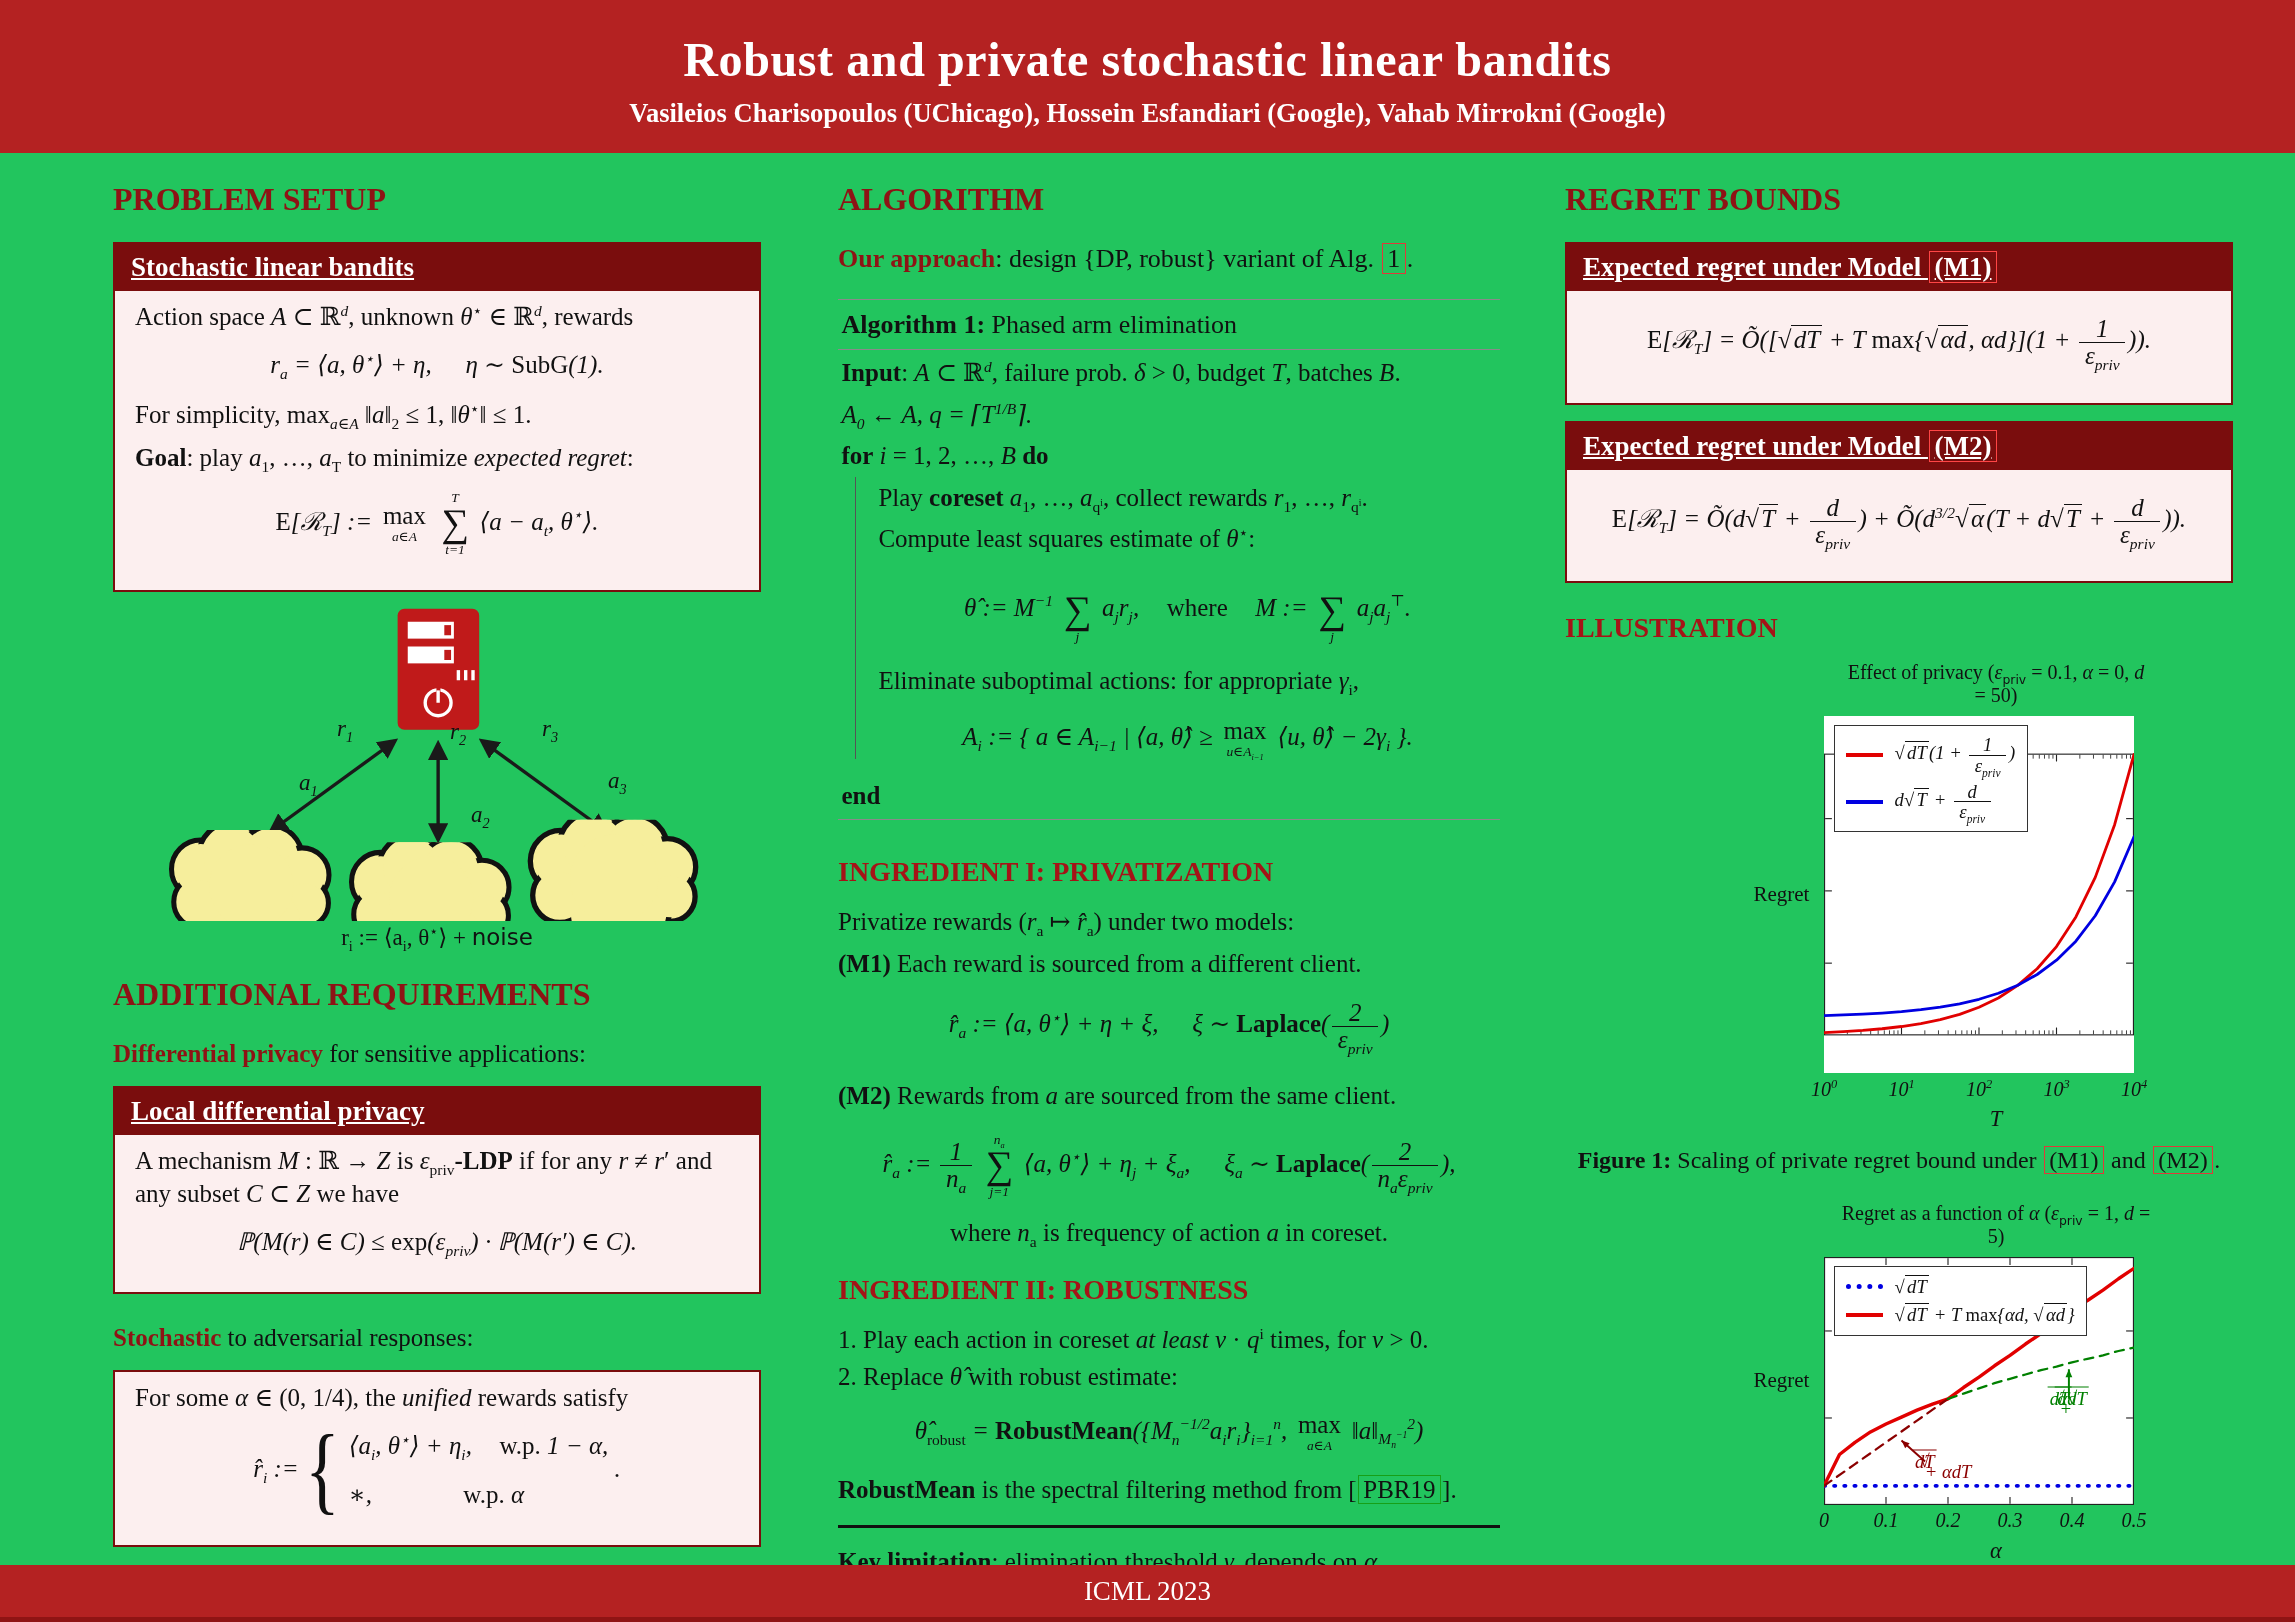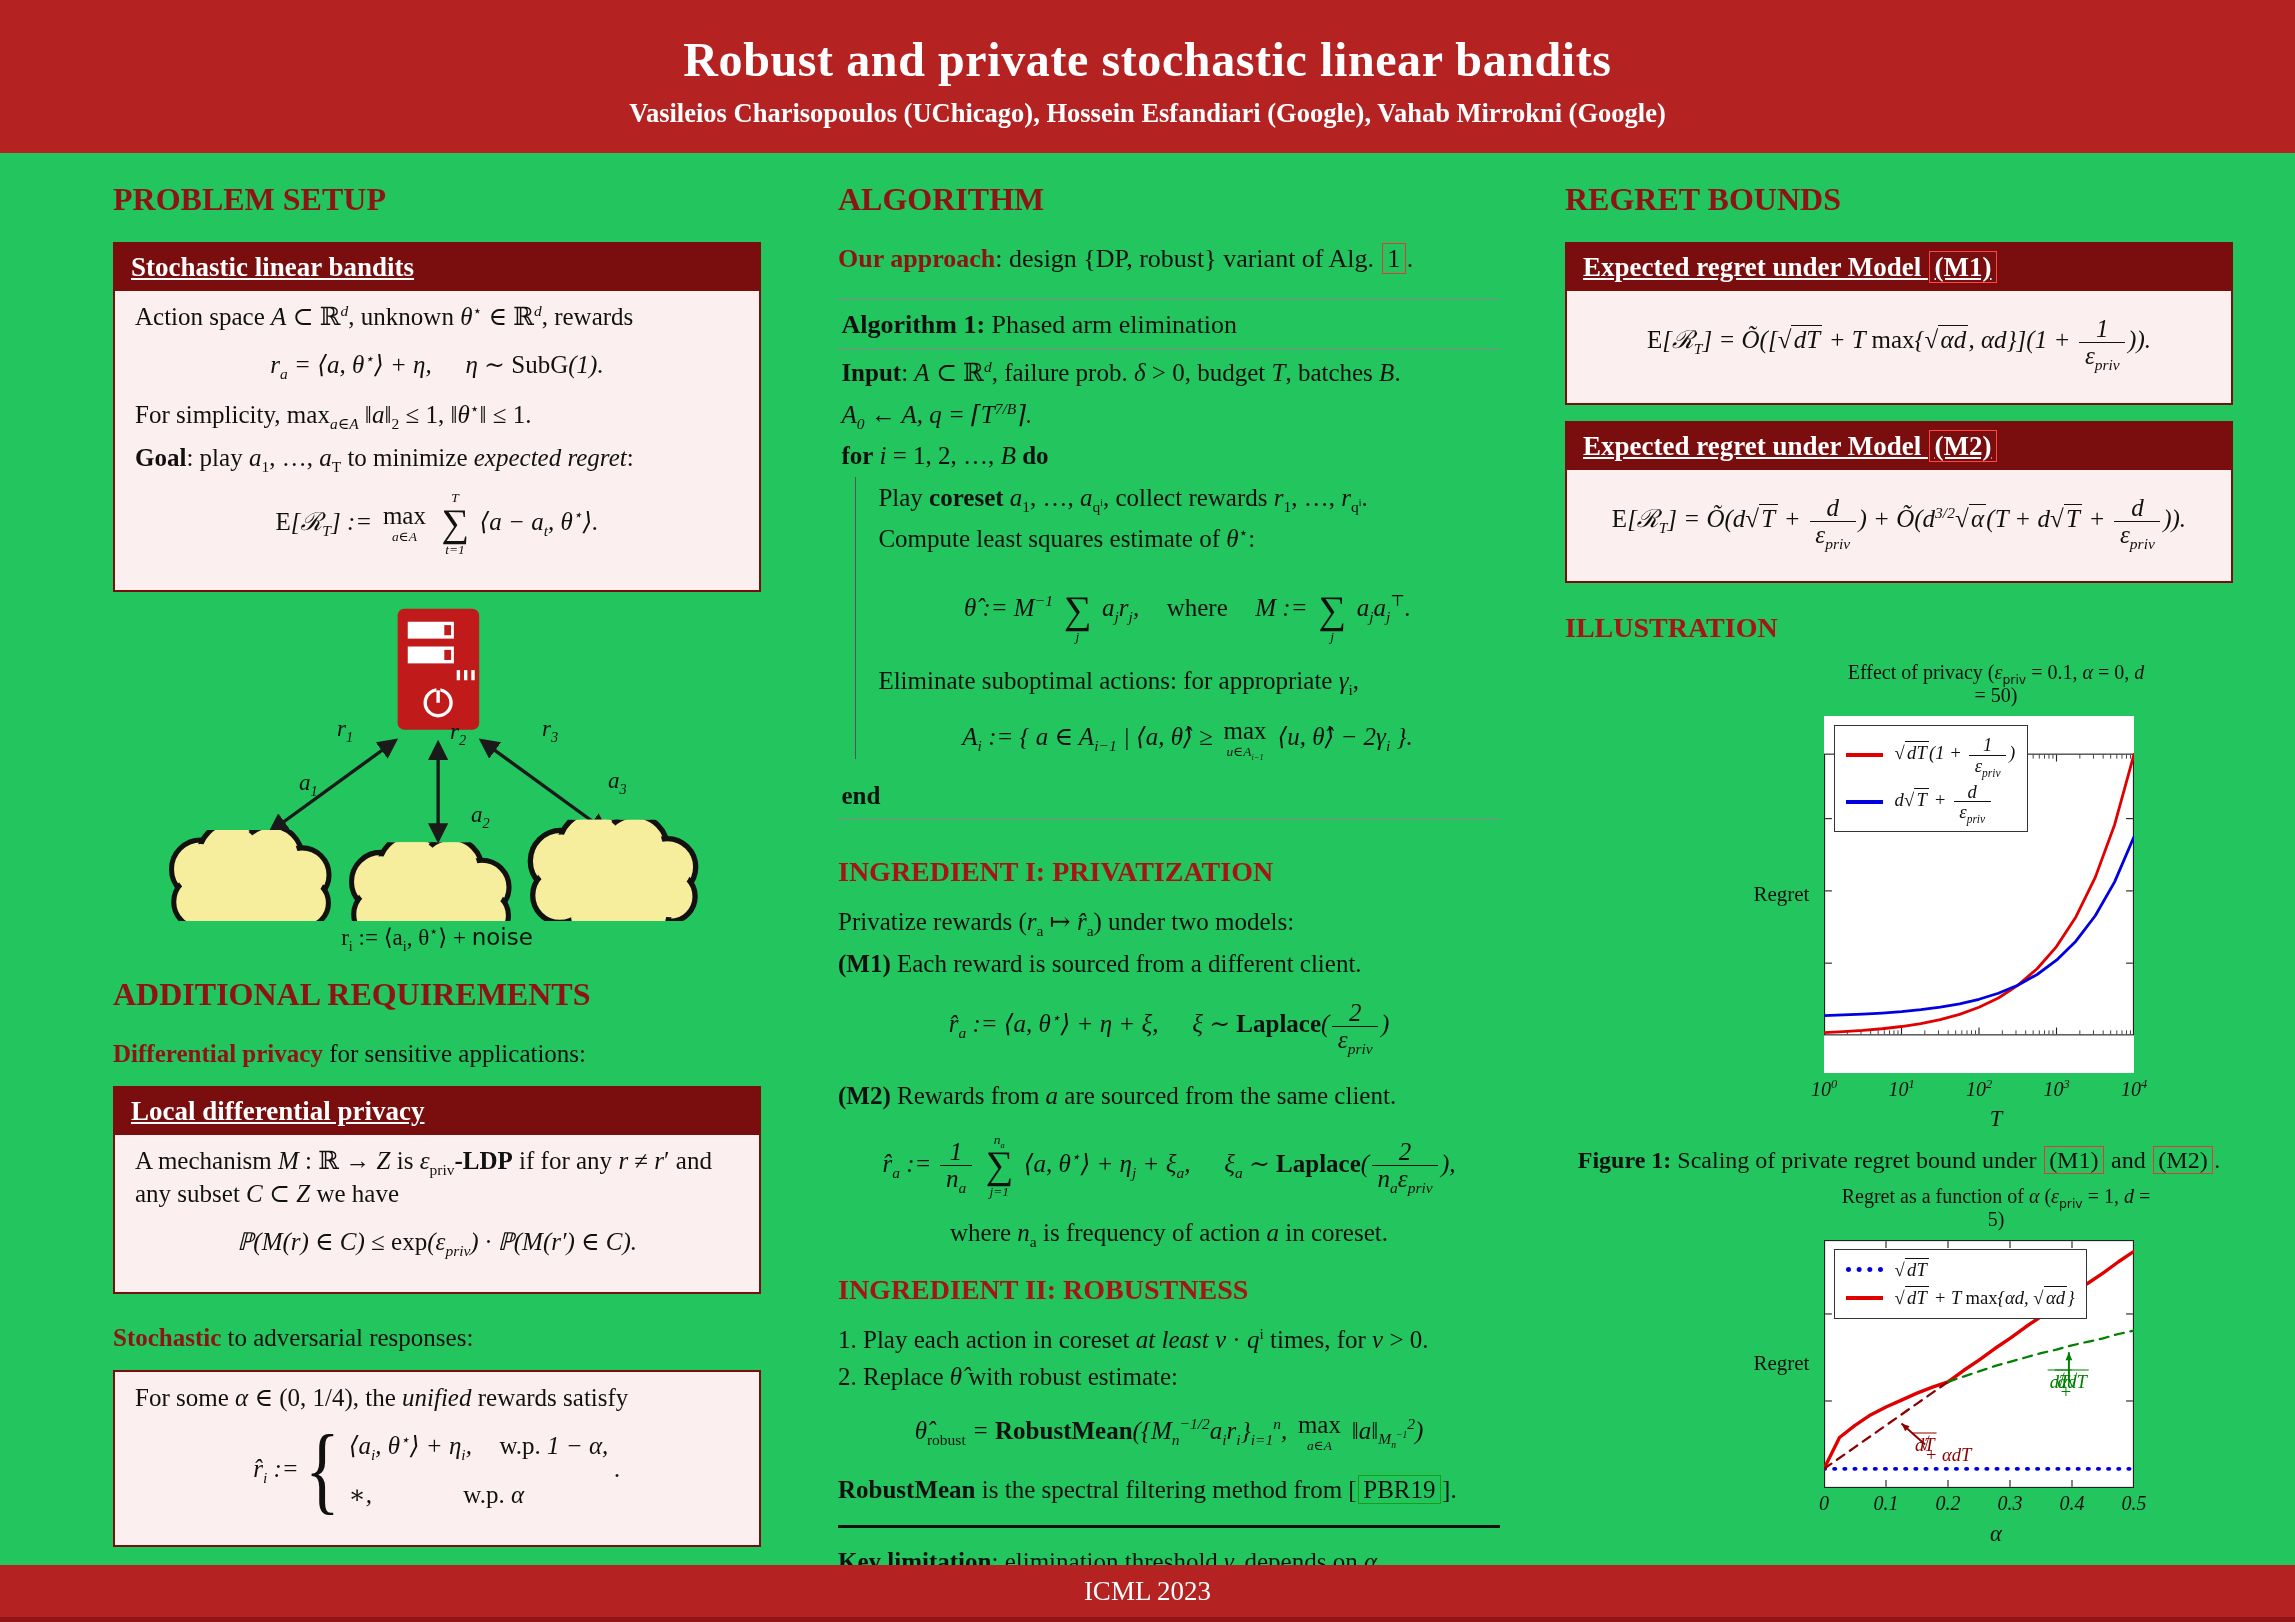--- a/index.html
+++ b/index.html
@@ -213,21 +213,21 @@
       <span class="accent">Our approach</span><span>: design {DP, robust} variant of Alg. </span><span class="refbox">1</span><span>.</span>
     </div>
 
     <div class="algo">
       <div class="rule"></div>
       <div class="algcap">
         <b>Algorithm 1:</b><span> Phased arm elimination</span>
       </div>
       <div class="rule"></div>
       <div class="algline"><b>Input</b>: <i>A</i> ⊂ ℝ<sup><i>d</i></sup>, failure prob. <i>δ</i> &gt; 0, budget <i>T</i>, batches <i>B</i>.</div>
-      <div class="algline math">A<sub>0</sub> ← A, q = ⌈T<sup>7/B</sup>⌉.</div>
+      <div class="algline math">A<sub>0</sub> ← A, q = ⌈T<sup>1/B</sup>⌉.</div>
       <div class="algline"><b>for</b>  <i>i</i> = 1, 2, …, <i>B</i>  <b>do</b></div>
       <div class="algbody">
         <div class="algline">Play <b>coreset</b> <i>a</i><sub>1</sub>, …, <i>a</i><sub>q<sup>i</sup></sub>, collect rewards <i>r</i><sub>1</sub>, …, <i>r</i><sub>q<sup>i</sup></sub>.</div>
         <div class="algline">Compute least squares estimate of <i>θ</i><sup>⋆</sup>:</div>
         <div class="disp">θ̂ := M<sup>−1</sup> <span class="bigop">
               <span class="lim">&nbsp;</span>
               <span class="opsym">∑</span>
               <span class="lim">j</span>
             </span> a<sub>j</sub>r<sub>j</sub>, <span class="quad"></span><span class="rm">where</span><span class="quad"></span> M := <span class="bigop">
               <span class="lim">&nbsp;</span>
@@ -421,21 +421,21 @@
               <span style="left: 100%;">10<sup>4</sup></span>
             </div>
           </div>
       </div>
       <div class="xlab">T</div>
       <div class="figcap">
         <b>Figure 1:</b><span> Scaling of private regret bound under </span><span class="refbox">(M1)</span><span> and </span><span class="refbox">(M2)</span><span>.</span>
       </div>
     </div>
 
-    <div class="figwrap" style="margin-top:11px;">
+    <div class="figwrap" style="margin-top:28px;">
       <div class="figtitle">Regret as a function of <i>α</i> (<i>ε</i><sub><span class="sf">priv</span></sub> = 1, <i>d</i> = 5)</div>
       <div class="plotrow">
         <span class="ylab">Regret</span>
         <div class="plotbox" style="width:310px;height:248px;">
             <svg viewBox="0 0 550 440" width="100%" height="100%">
               <rect x="1" y="1" width="548" height="438" fill="none" stroke="#222" stroke-width="2"></rect>
               <line x1="0" y1="438" x2="0" y2="426" stroke="#222" stroke-width="2"></line>
               <line x1="0" y1="2" x2="0" y2="14" stroke="#222" stroke-width="2"></line>
               <line x1="110" y1="438" x2="110" y2="426" stroke="#222" stroke-width="2"></line>
               <line x1="110" y1="2" x2="110" y2="14" stroke="#222" stroke-width="2"></line>

